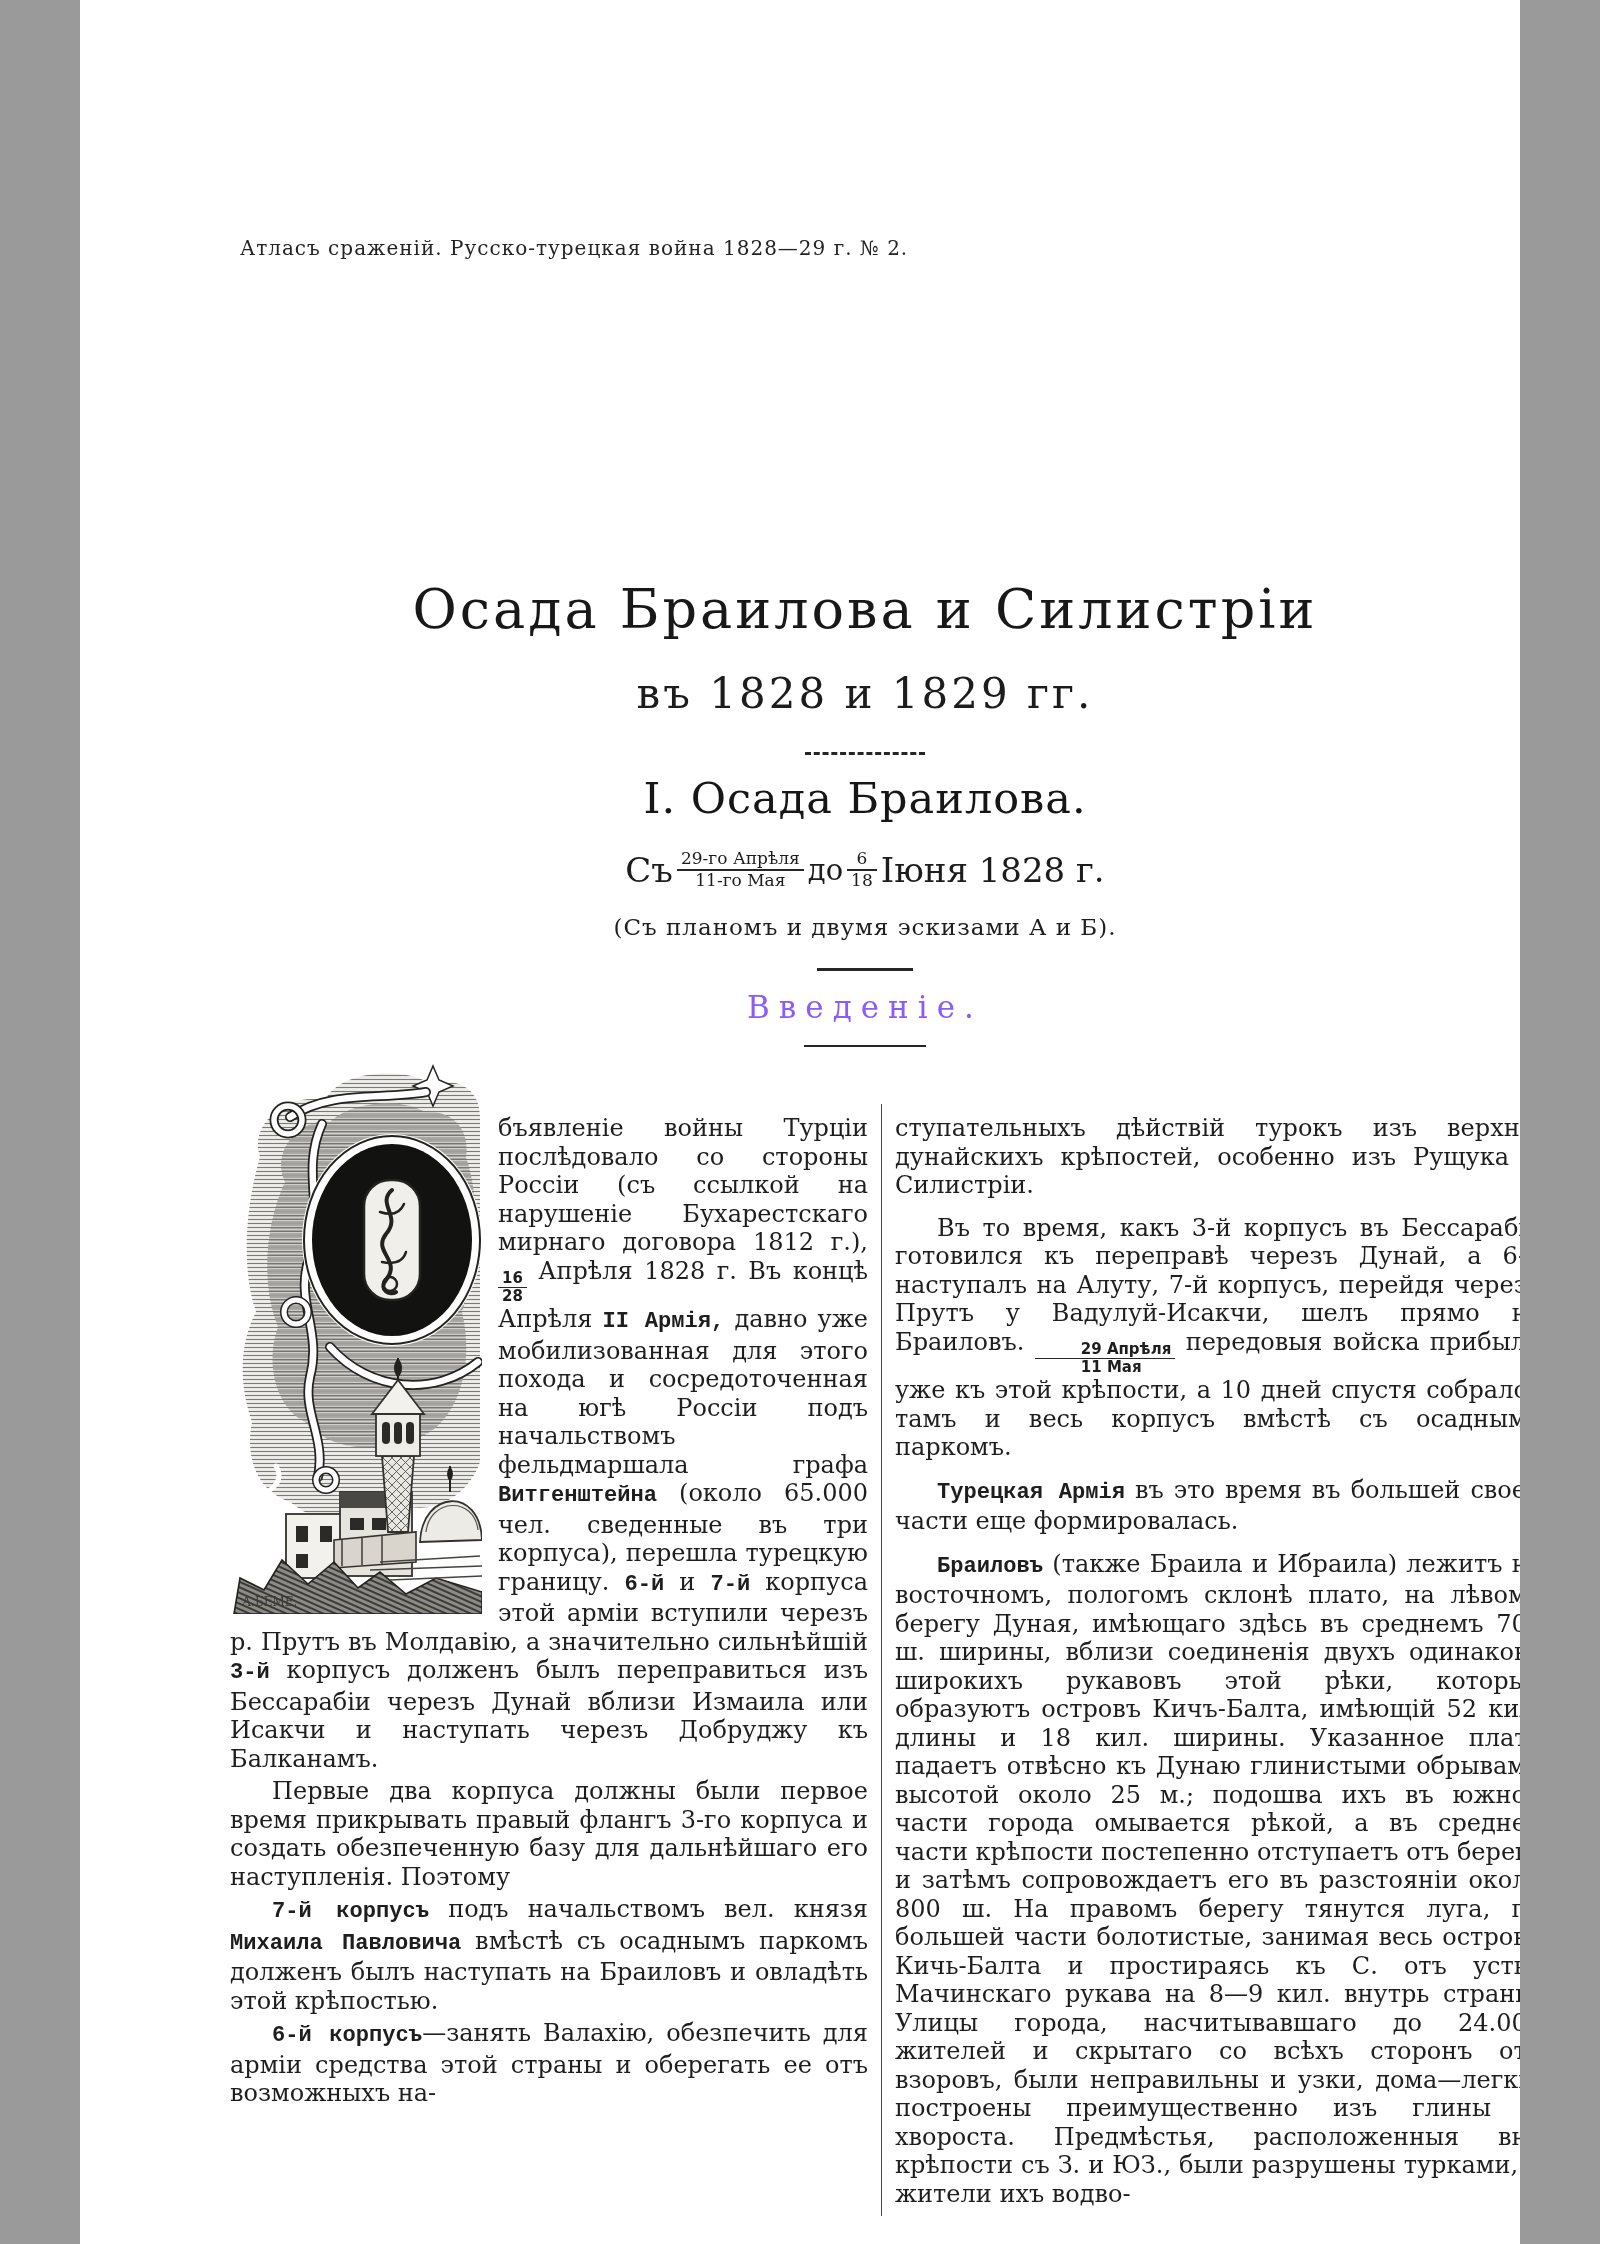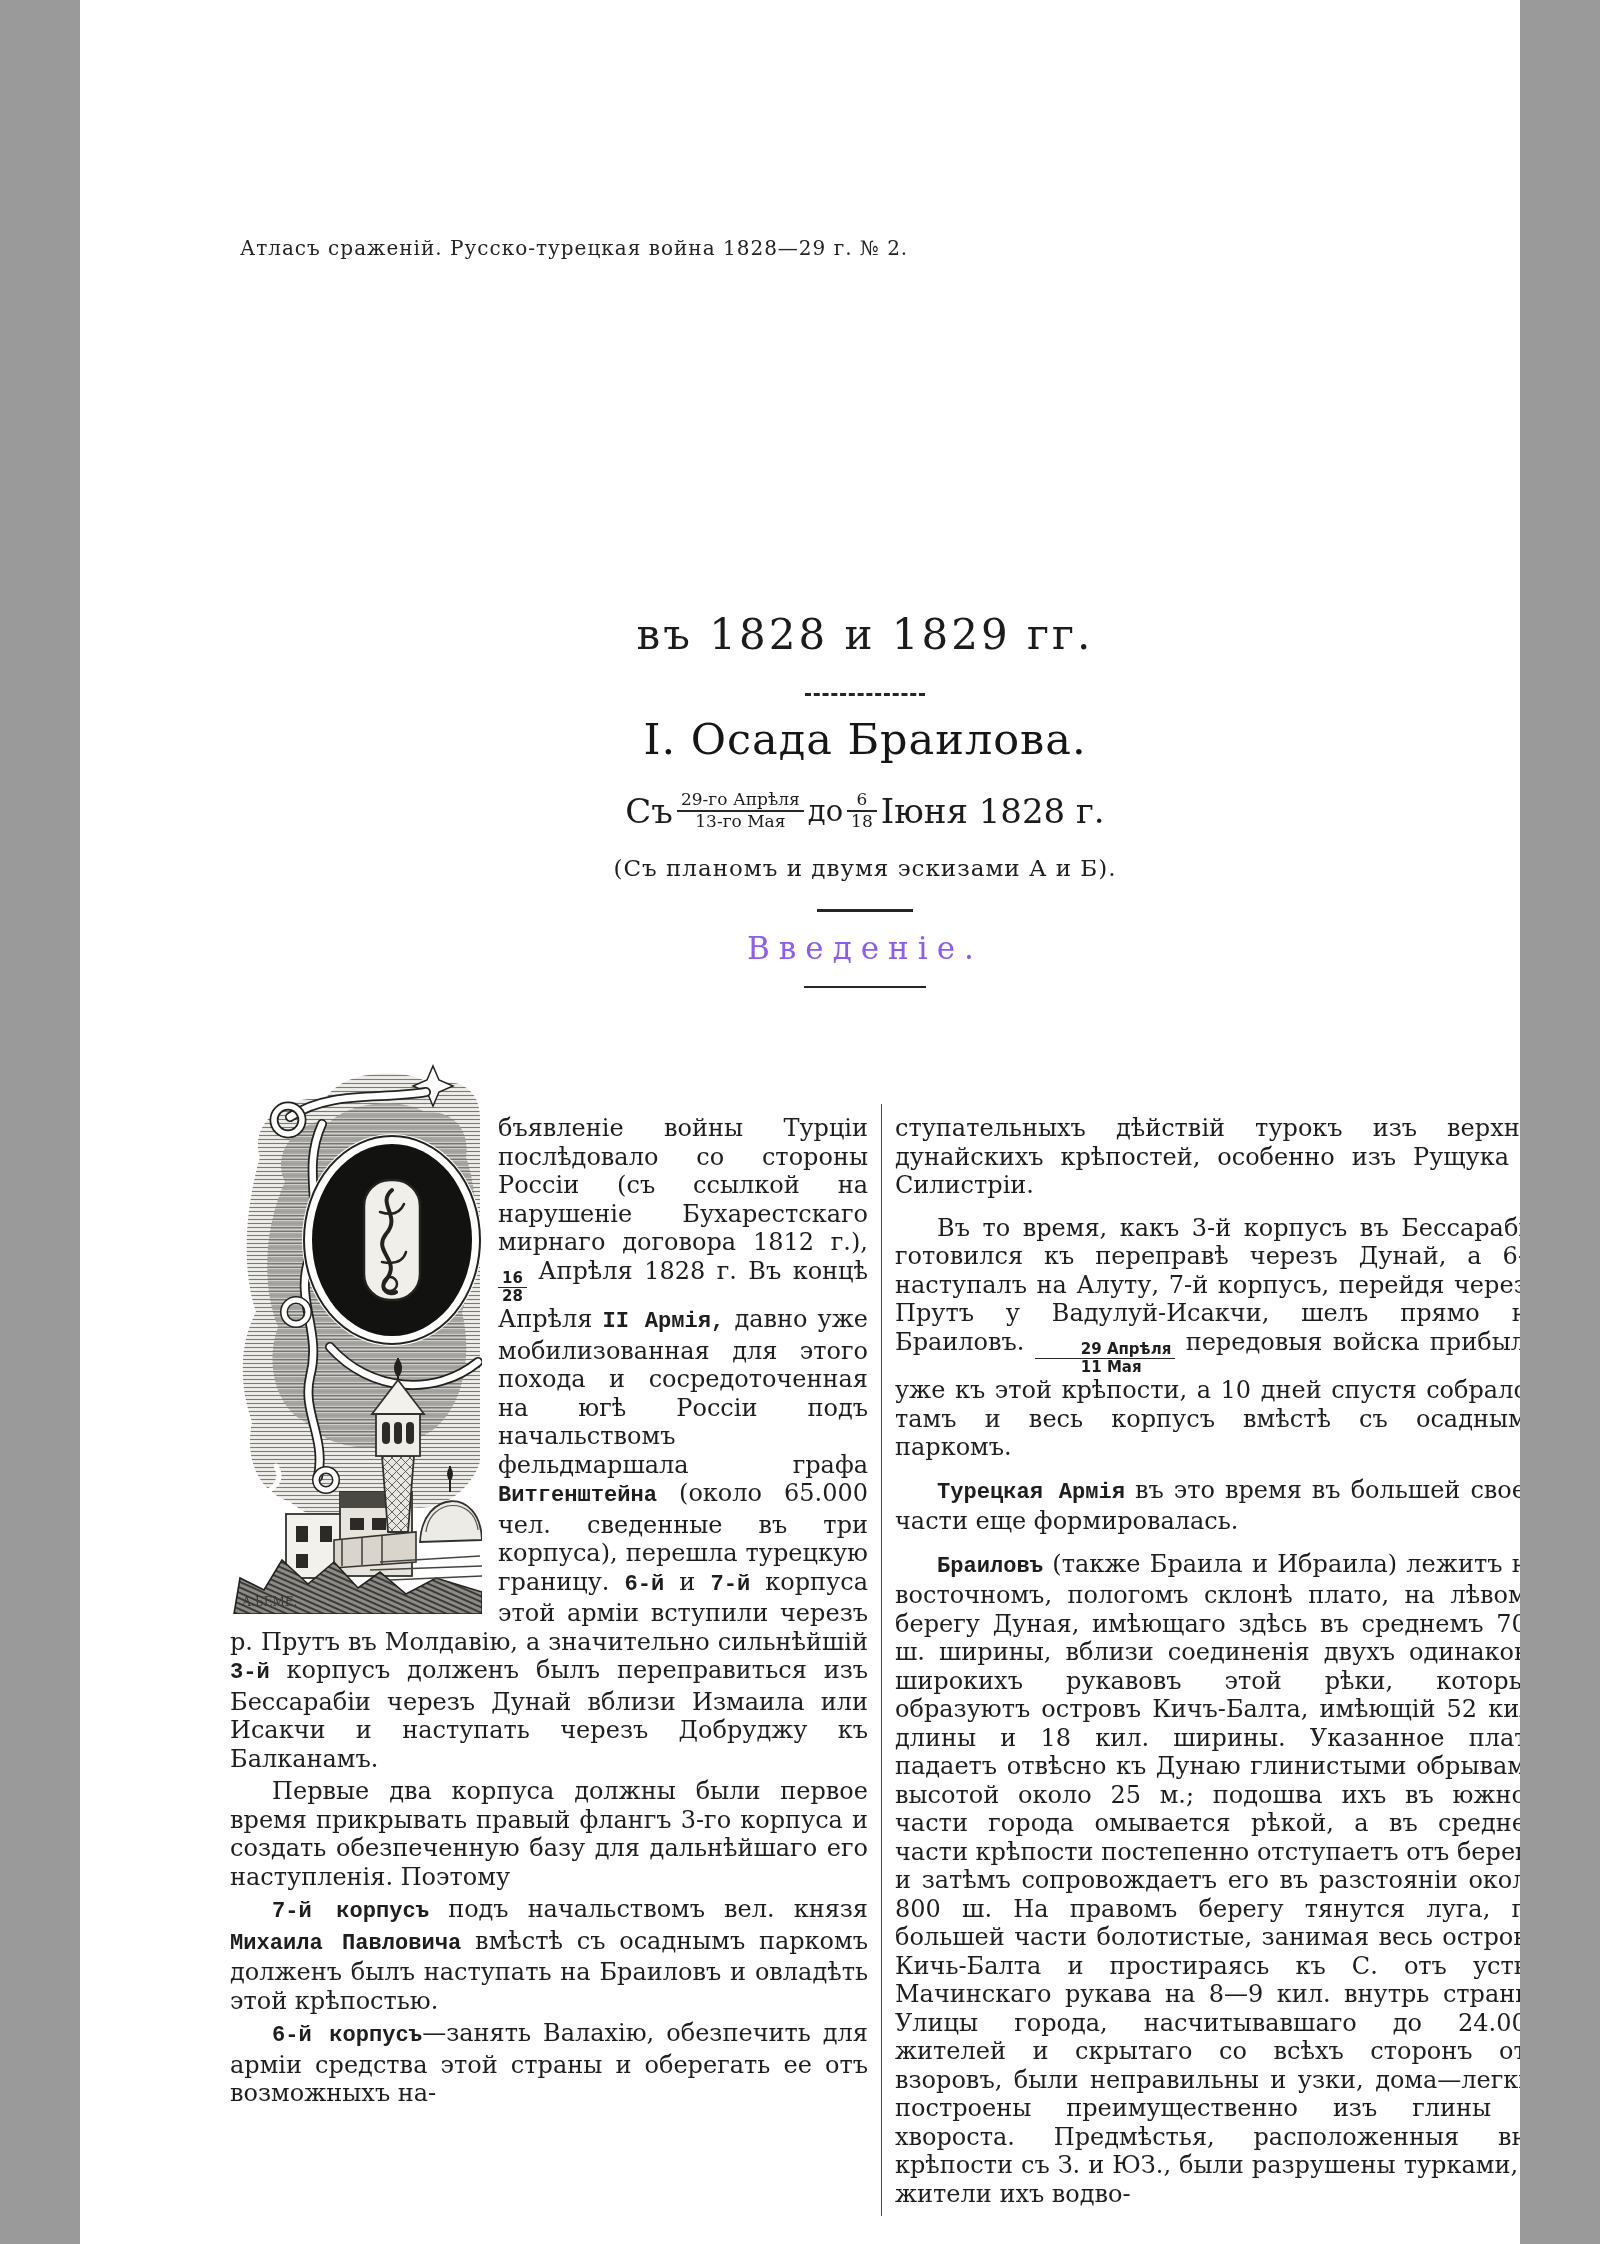--- a/index.html
+++ b/index.html
@@ -63,29 +63,30 @@
   .illustration{float:left;width:252px;height:552px;margin:0 16px 6px 0;}
 </style>
 </head>
 <body>
 
 <div class="page">
 
   <div class="running-head">Атласъ сраженій. Русско-турецкая война 1828—29 г. № 2.</div>
 
   <div class="heading-block">
+    <h1 class="main-title">Осада Браилова и Силистріи</h1>
     <div class="subtitle">въ 1828 и 1829 гг.</div>
     <div class="rule dashes rule-1"></div>
     <h2 class="section-title">I. Осада Браилова.</h2>
 
     <div class="dateline">
       <span class="w-big">Съ</span>
       <span class="frac">
         <span class="top">29-го Апрѣля</span>
-        <span class="bot">13-го Мая</span>
+        <span class="bot">11-го Мая</span>
       </span>
       <span>до</span>
       <span class="frac">
         <span class="top">6</span>
         <span class="bot">18</span>
       </span>
       <span class="w-big">Іюня 1828 г.</span>
     </div>
 
     <div class="plans-note">(Съ планомъ и двумя эскизами А и Б).</div>

